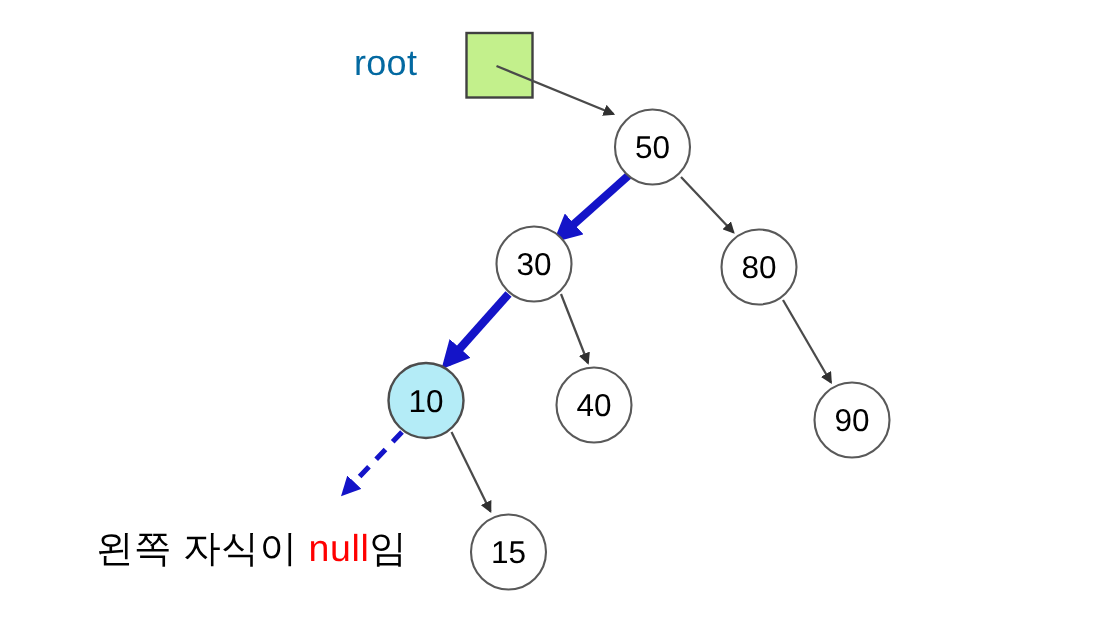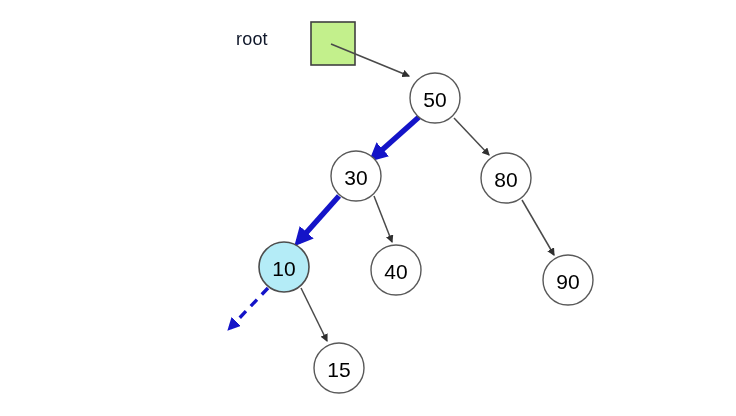--- a/index.html
+++ b/index.html
@@ -65,22 +65,22 @@
     stroke: #1414c8;
     stroke-width: 3.4;
     fill: none;
     stroke-dasharray: 9 7;
     stroke-linecap: butt;
   }
   .root-text {
     position: absolute;
     left: 236px;
     top: 29px;
-    font-size: 18px;
-    color: #0f172a;
+    font-size: 24px;
+    color: #0369a1;
     letter-spacing: 0.2px;
     white-space: nowrap;
   }
   .caption {
     position: absolute;
     left: 64px;
     top: 349px;
     font-size: 25px;
     color: #000000;
     white-space: nowrap;
@@ -157,14 +157,17 @@
     </g>
 
     <g>
       <circle class="node-circle" cx="339" cy="368" r="25"></circle>
       <text class="node-label" x="339" y="369">15</text>
     </g>
   </svg>
 
   <div class="root-text">root</div>
 
+  <div class="caption">
+    <span>왼쪽 자식이 </span><span class="null-word">null</span><span>임</span>
+  </div>
 
 </div>
 
 </body></html>

